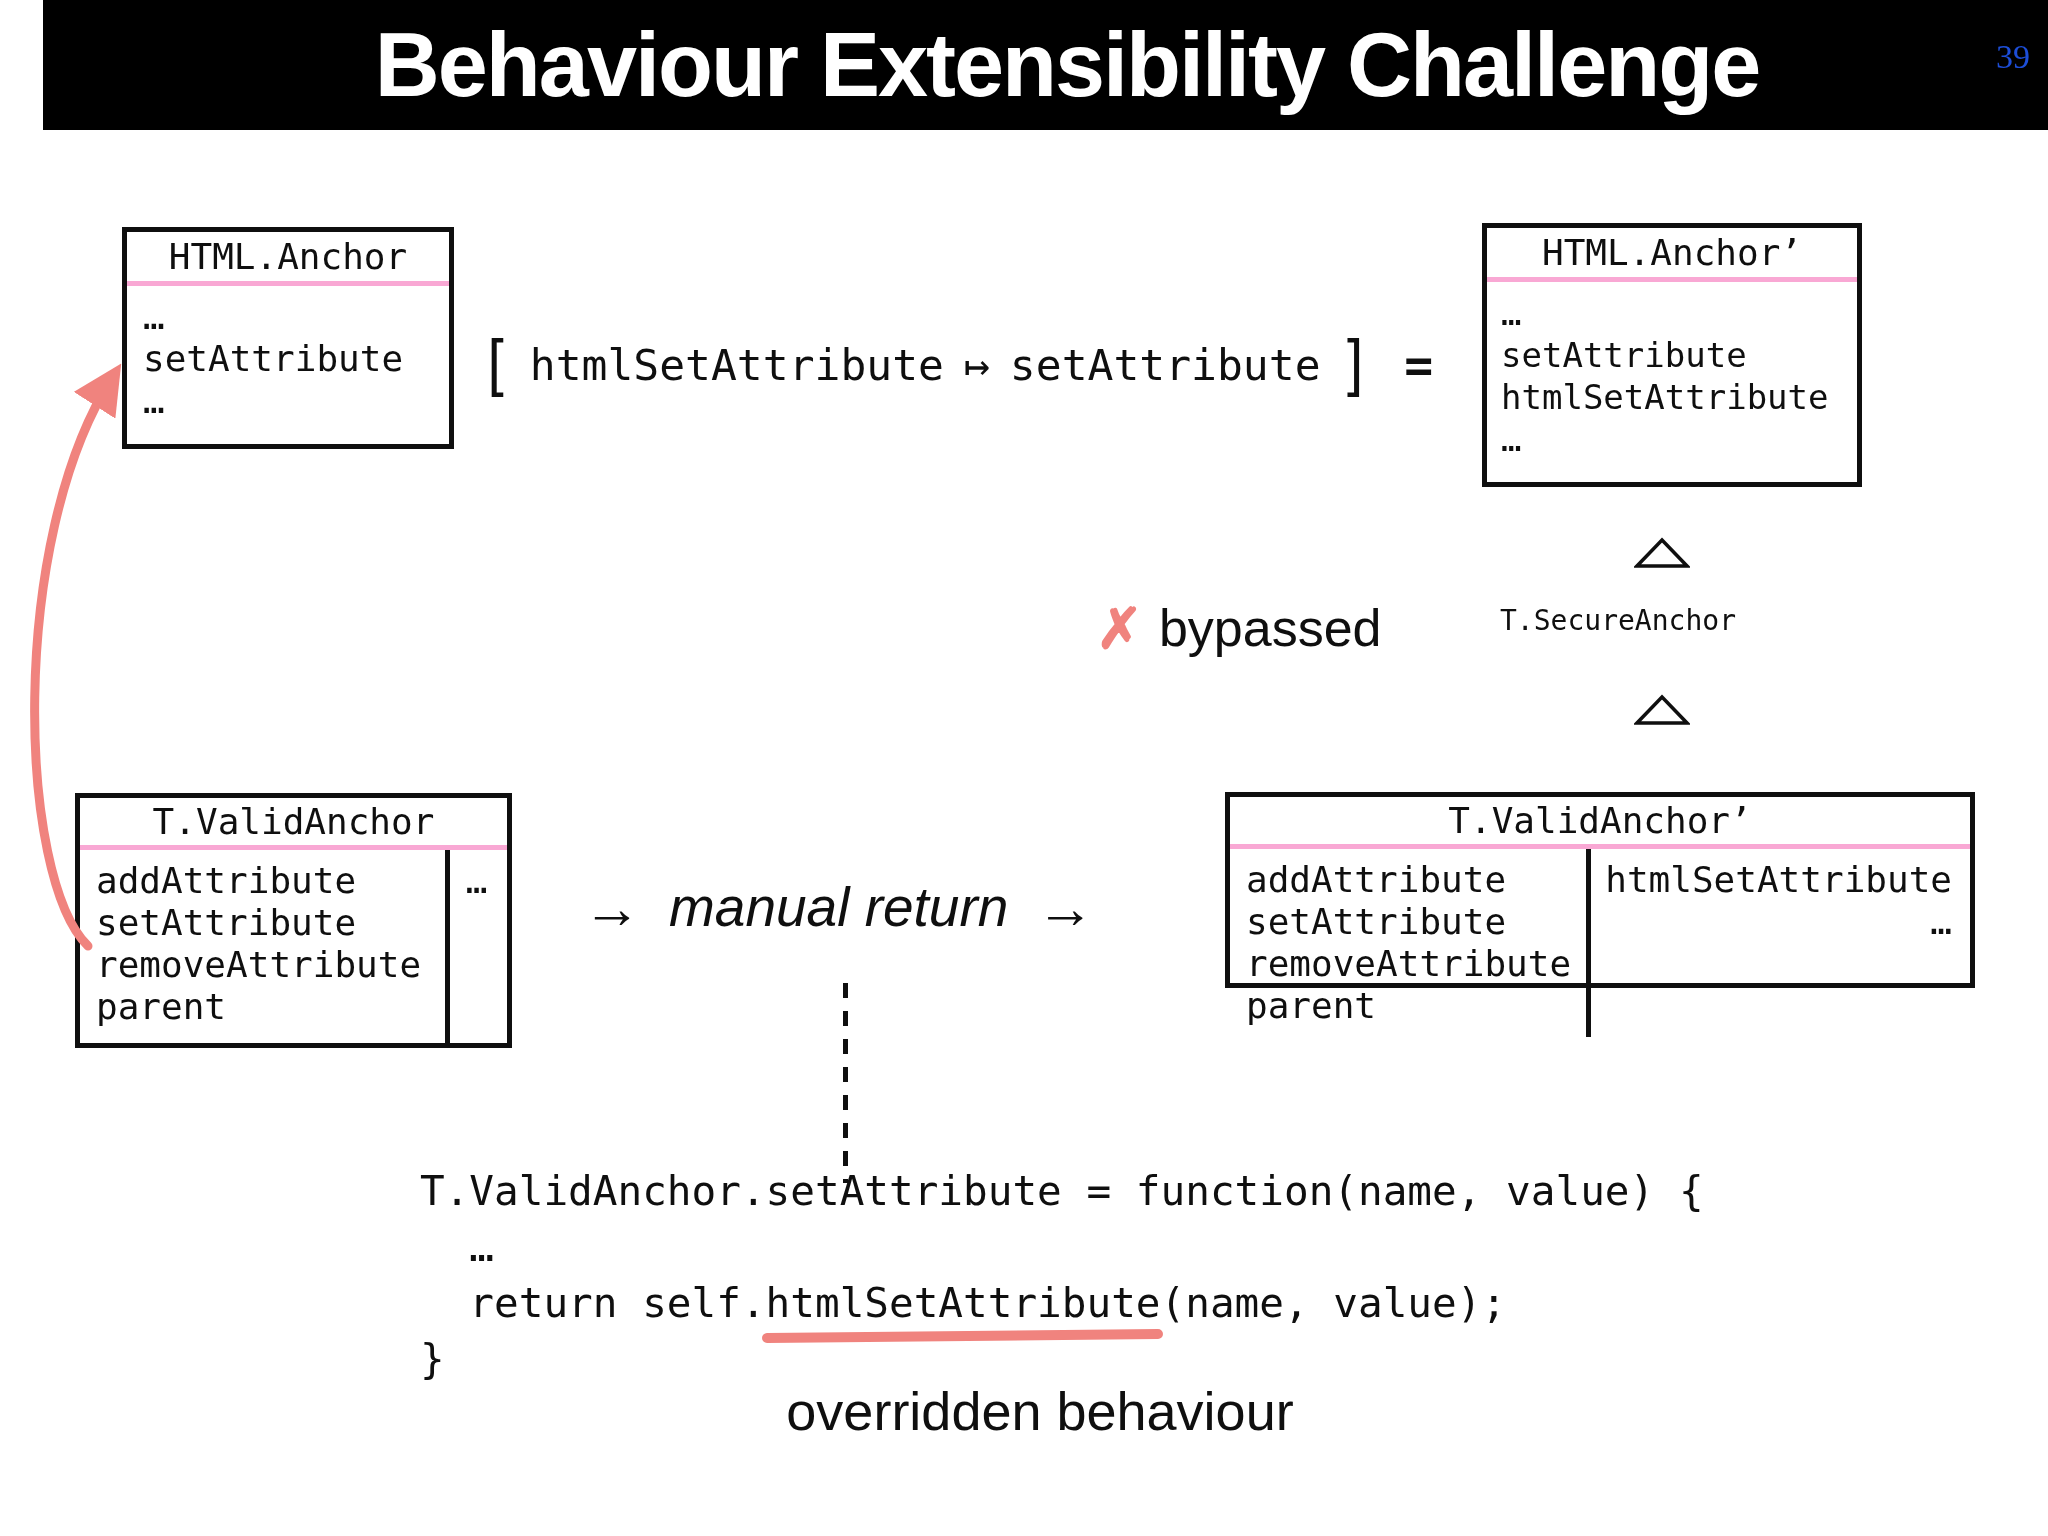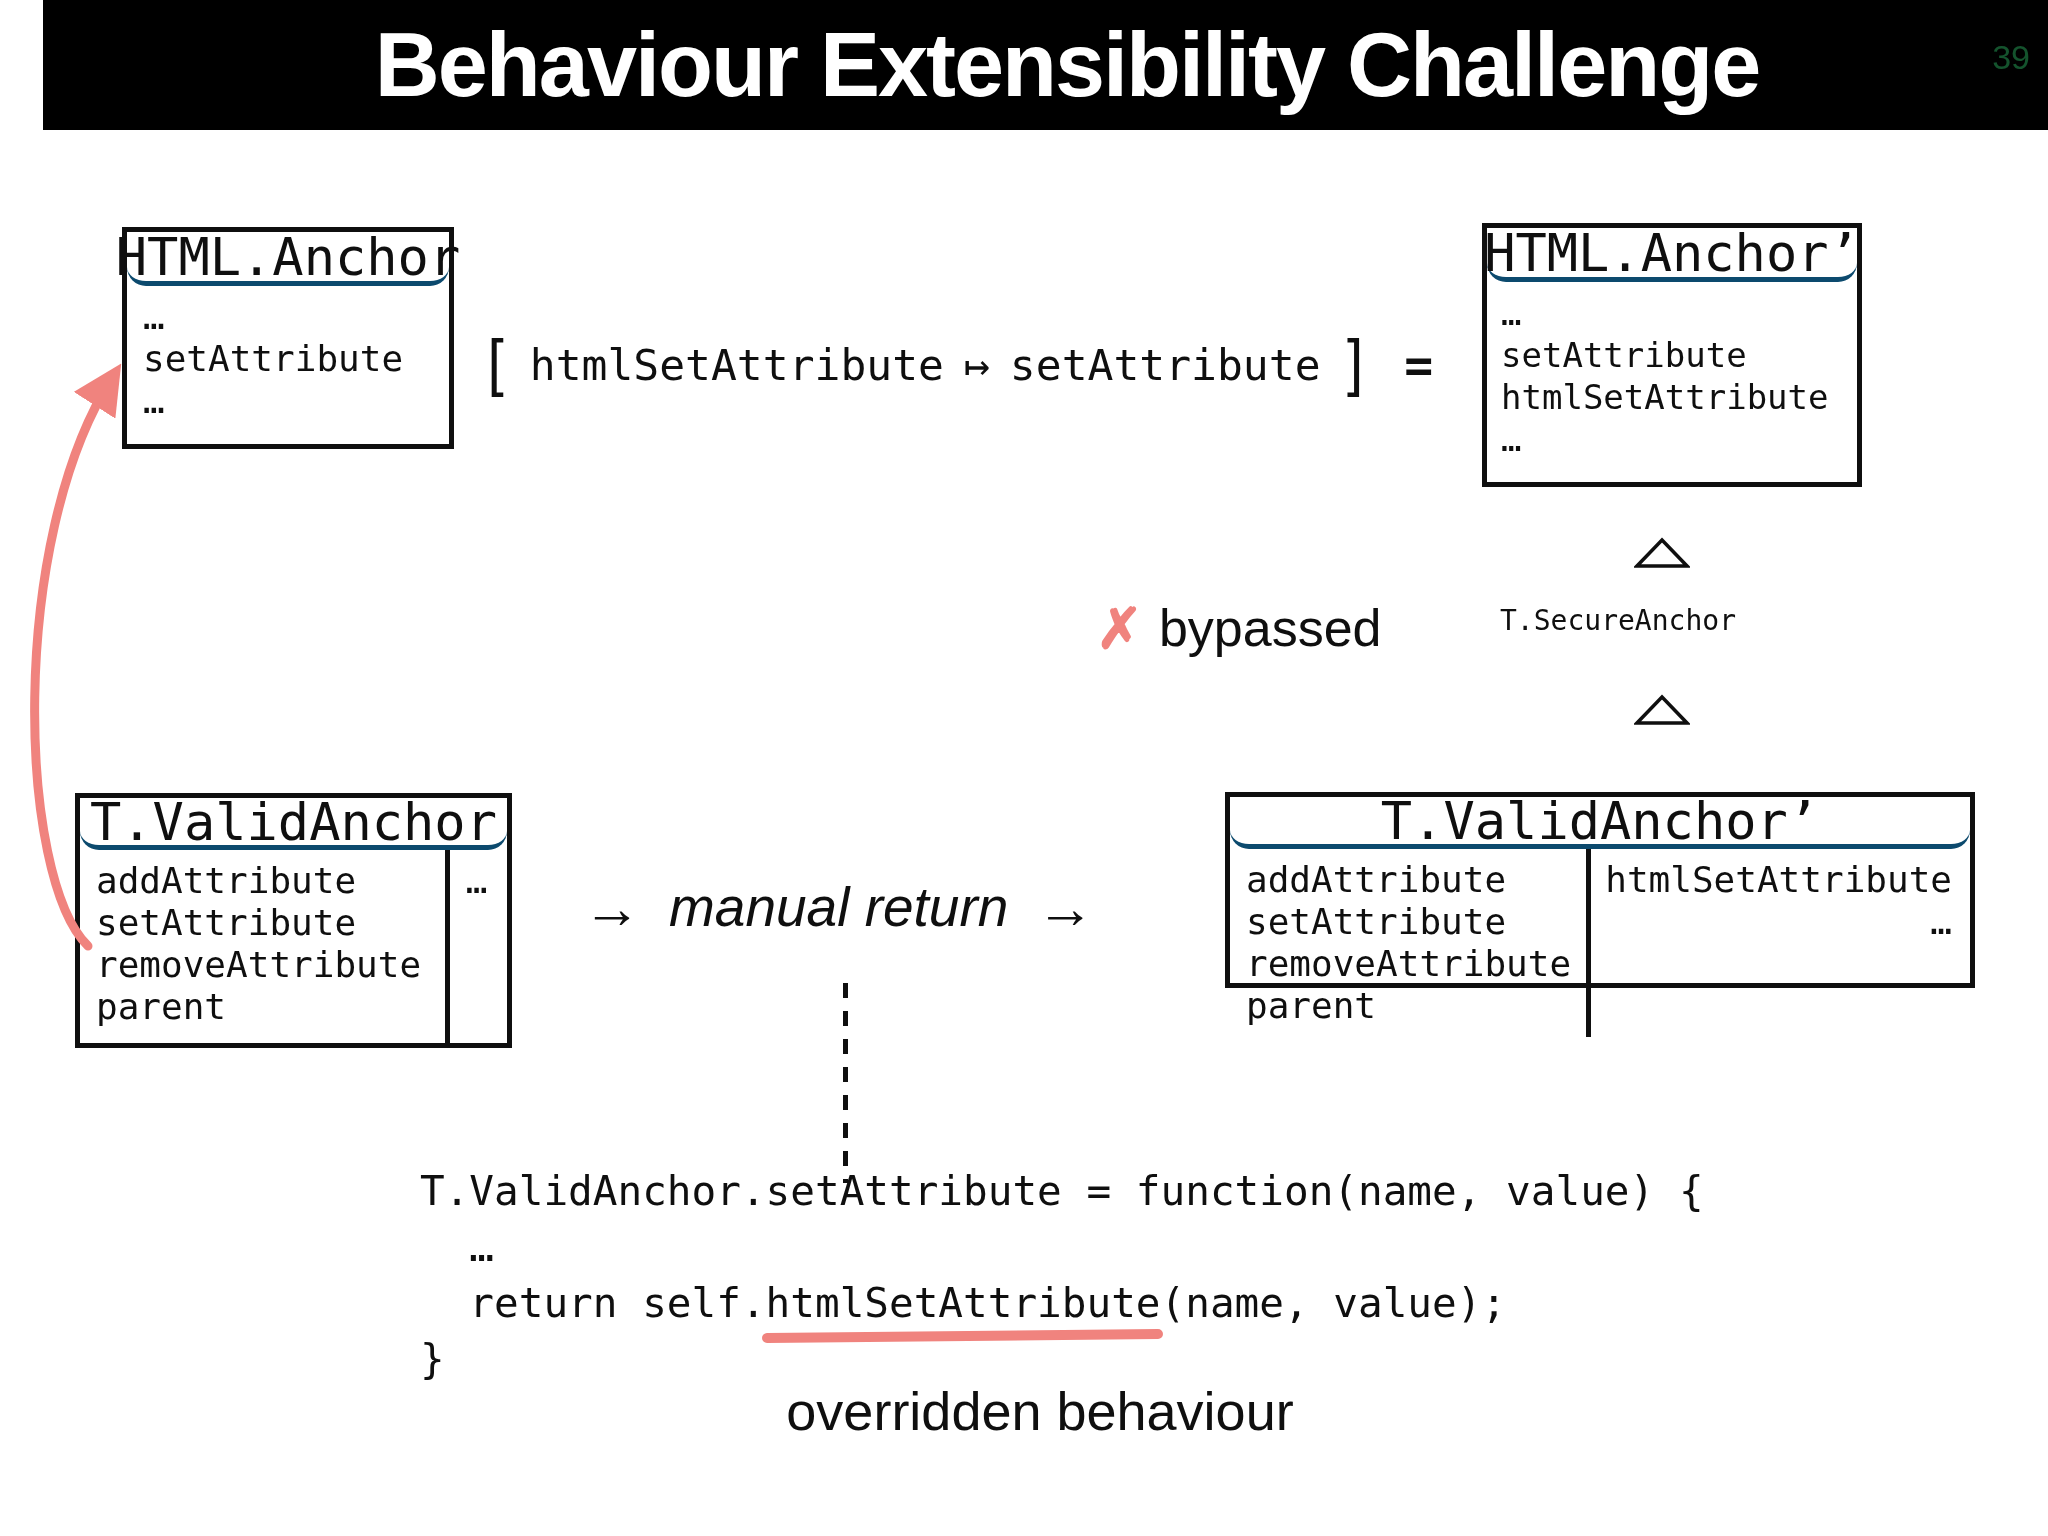--- a/index.html
+++ b/index.html
@@ -11,33 +11,33 @@
   
   .titlebar {
     left: 0; top: 0; width: 2048px; height: 130px;
     background: #000000; display: flex; align-items: center; justify-content: center; margin-left: 43px;
   }
   .titlebar .title {
     color: #ffffff; font-weight: bold; font-size: 90px; letter-spacing: -2px;
     font-family: "Liberation Sans", sans-serif;
   }
   .slide-number {
-    position: absolute; right: 18px; top: 38px; color: #14532d;
-    font-size: 34px; font-family: Liberation Sans, sans-serif;
+    position: absolute; right: 18px; top: 38px; color: #1d4ed8;
+    font-size: 34px; font-family: Liberation Serif, serif;
   }
 
   
   .uml-box {
     border: 5px solid #0f0f0f; background: #ffffff;
     font-family: "DejaVu Sans Mono", monospace;
     display: flex; flex-direction: column;
   }
   .uml-head {
-    border-bottom: 5px solid #0c4a6e; display: flex; align-items: center; justify-content: center;
-    font-size: 52px; flex: 0 0 auto; border-radius: 19px;
+    border-bottom: 5px solid #f9a8d4; display: flex; align-items: center; justify-content: center;
+    font-size: 36px; flex: 0 0 auto;
   }
   .uml-body { flex: 1 1 auto; display: flex; }
   .uml-col { padding: 10px 4px 10px 16px; font-size: 36px; line-height: 42px; white-space: pre; }
   .uml-col.divided { border-left: 5px solid #0f0f0f; }
   .uml-row { display: block; }
 
   
   .expr {
     display: flex; align-items: center; font-family: "DejaVu Sans Mono", monospace;
     font-size: 43px; height: 74px;

